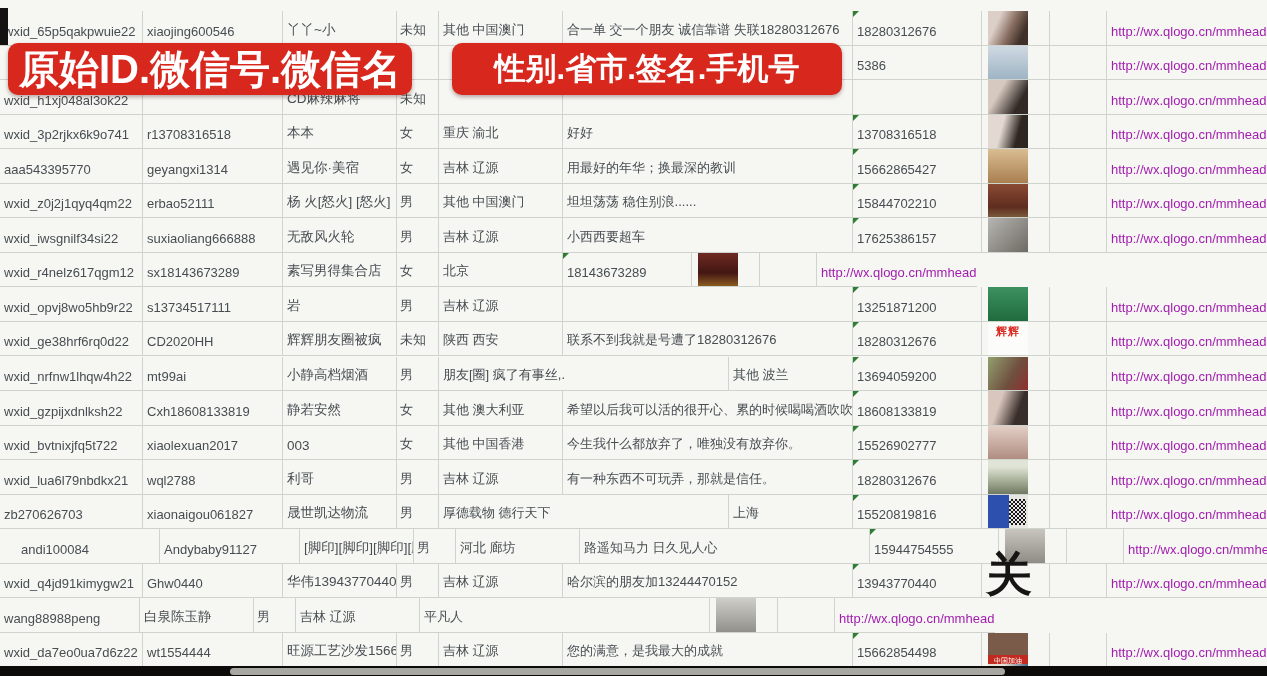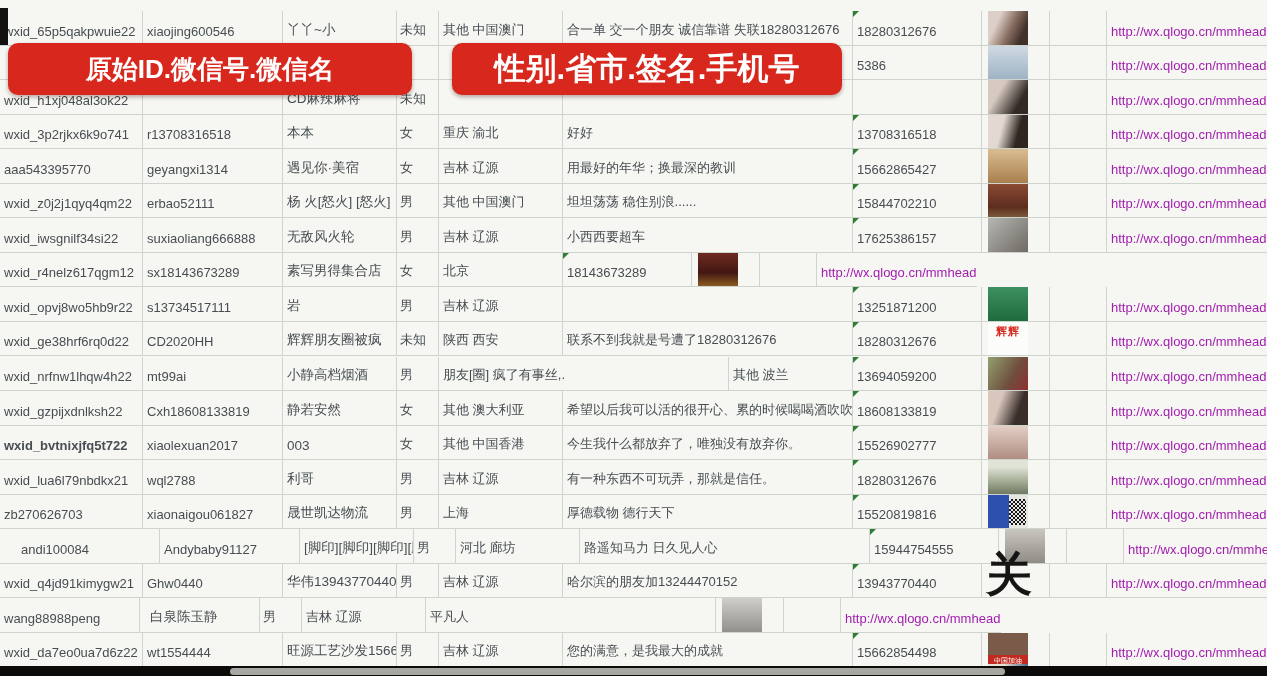--- a/index.html
+++ b/index.html
@@ -45,21 +45,21 @@
                 color:#161513;font-weight:bold;position:relative;top:-10px;left:-2px;}
   .avR{background:linear-gradient(180deg,#cfcec9,#91908a);}
   .avS{background:linear-gradient(180deg,#7a5a48 0 68%,#c22a20 68%);}
   .avS .av-text{color:#fff;font-size:7px;line-height:1;margin-bottom:2px;}
   .avT{background:linear-gradient(90deg,#e8e2d6 40%,#4a6a8a);}
 
   
   .banner{position:absolute;background:#d8281e;color:#fff;font-weight:bold;
           display:flex;align-items:center;justify-content:center;border-radius:10px;
           box-shadow:0 2px 4px rgba(60,10,5,.35);z-index:20;white-space:nowrap;}
-  #banner-left {left:8px;  top:43px; width:404px; height:52px; font-size:26px;}
+  #banner-left {left:8px;  top:43px; width:404px; height:52px; font-size:40px;}
   #banner-mid  {left:452px;top:43px; width:390px; height:52px; font-size:31px;}
   #banner-right{left:903px;top:47px; width:312px; height:52px; font-size:34px;}
 
   
   .vbar{position:absolute;left:0;top:666px;width:1267px;height:10px;background:#0d0b09;z-index:40;}
   .vbar-progress{position:absolute;left:230px;top:667.5px;width:775px;height:7px;border-radius:4px;
                  background:#a8a8a3;z-index:41;}
   .notch{position:absolute;left:0;top:8px;width:8px;height:37px;background:#141210;z-index:25;}
 </style>
 </head>
@@ -231,21 +231,21 @@
         <div class="cell" style="width: 124px;">其他 澳大利亚</div>
         <div class="cell" style="width: 290px;">希望以后我可以活的很开心、累的时候喝喝酒吹吹[</div>
         <div class="cell" style="width: 129px;">18608133819<span class="tri"></span></div>
         <div class="cell c-avatar" style="width: 68px;">
           <div class="avatar avL"></div>
         </div>
         <div class="cell c-gap" style="width: 57px;"></div>
         <div class="cell c-link" style="width: 160px;">http://wx.qlogo.cn/mmhead</div>
       </div>
       <div class="row" style="top: 425.6px; height: 34.55px;">
-        <div class="cell" style="width: 143px; font-weight: bold;">wxid_bvtnixjfq5t722</div>
+        <div class="cell" style="width: 143px;">wxid_bvtnixjfq5t722</div>
         <div class="cell" style="width: 140px;">xiaolexuan2017</div>
         <div class="cell c-name" style="width: 114px;">003</div>
         <div class="cell c-gender" style="width: 42px;">女</div>
         <div class="cell" style="width: 124px;">其他 中国香港</div>
         <div class="cell" style="width: 290px;">今生我什么都放弃了，唯独没有放弃你。</div>
         <div class="cell" style="width: 129px;">15526902777<span class="tri"></span></div>
         <div class="cell c-avatar" style="width: 68px;">
           <div class="avatar avM"></div>
         </div>
         <div class="cell c-gap" style="width: 57px;"></div>
@@ -263,22 +263,22 @@
           <div class="avatar avN"></div>
         </div>
         <div class="cell c-gap" style="width: 57px;"></div>
         <div class="cell c-link" style="width: 160px;">http://wx.qlogo.cn/mmhead</div>
       </div>
       <div class="row" style="top: 494.7px; height: 34.55px;">
         <div class="cell" style="width: 143px;">zb270626703</div>
         <div class="cell" style="width: 140px;">xiaonaigou061827</div>
         <div class="cell c-name" style="width: 114px;">晟世凯达物流</div>
         <div class="cell c-gender" style="width: 42px;">男</div>
+        <div class="cell" style="width: 290px;">厚德载物 德行天下</div>
         <div class="cell" style="width: 124px;">上海</div>
-        <div class="cell" style="width: 290px;">厚德载物 德行天下</div>
         <div class="cell" style="width: 129px;">15520819816<span class="tri"></span></div>
         <div class="cell c-avatar" style="width: 68px;">
           <div class="avatar avO"></div>
         </div>
         <div class="cell c-gap" style="width: 57px;"></div>
         <div class="cell c-link" style="width: 160px;">http://wx.qlogo.cn/mmhead</div>
       </div>
       <div class="row" style="top: 529.25px; height: 34.55px; padding-left: 17px;">
         <div class="cell" style="width: 143px;">andi100084</div>
         <div class="cell" style="width: 140px;">Andybaby91127</div>
@@ -304,21 +304,21 @@
         <div class="cell c-avatar" style="width: 68px;">
           <div class="avatar avQ">
             <span class="av-text">关</span>
           </div>
         </div>
         <div class="cell c-gap" style="width: 57px;"></div>
         <div class="cell c-link" style="width: 160px;">http://wx.qlogo.cn/mmhead</div>
       </div>
       <div class="row" style="top: 598.35px; height: 34.55px;">
         <div class="cell" style="width: 140px;">wang88988peng</div>
-        <div class="cell c-name" style="width: 114px; margin-left: 6px;">白泉陈玉静</div>
+        <div class="cell c-name" style="width: 114px;">白泉陈玉静</div>
         <div class="cell c-gender" style="width: 42px;">男</div>
         <div class="cell" style="width: 124px;">吉林 辽源</div>
         <div class="cell" style="width: 290px;">平凡人</div>
         <div class="cell c-avatar" style="width: 68px;">
           <div class="avatar avR"></div>
         </div>
         <div class="cell c-gap" style="width: 57px;"></div>
         <div class="cell c-link" style="width: 160px;">http://wx.qlogo.cn/mmhead</div>
       </div>
       <div class="row" style="top: 632.9px; height: 34.55px;">

